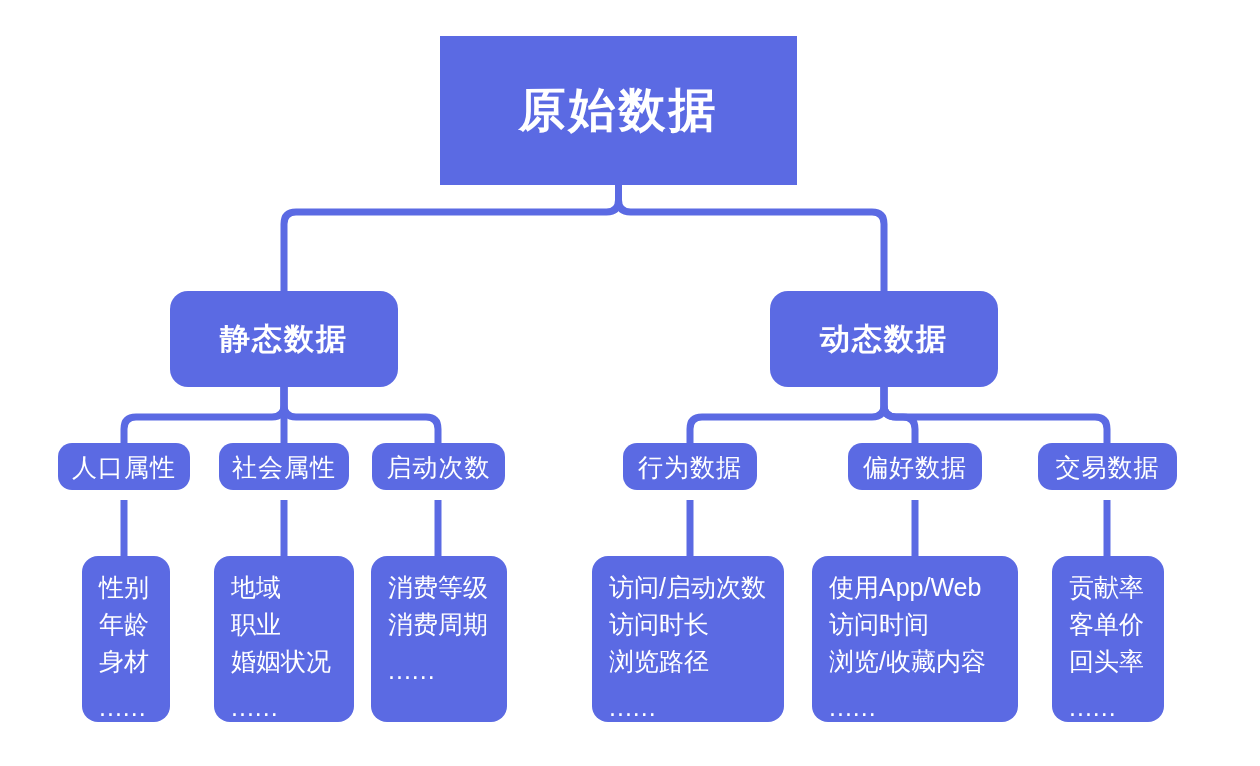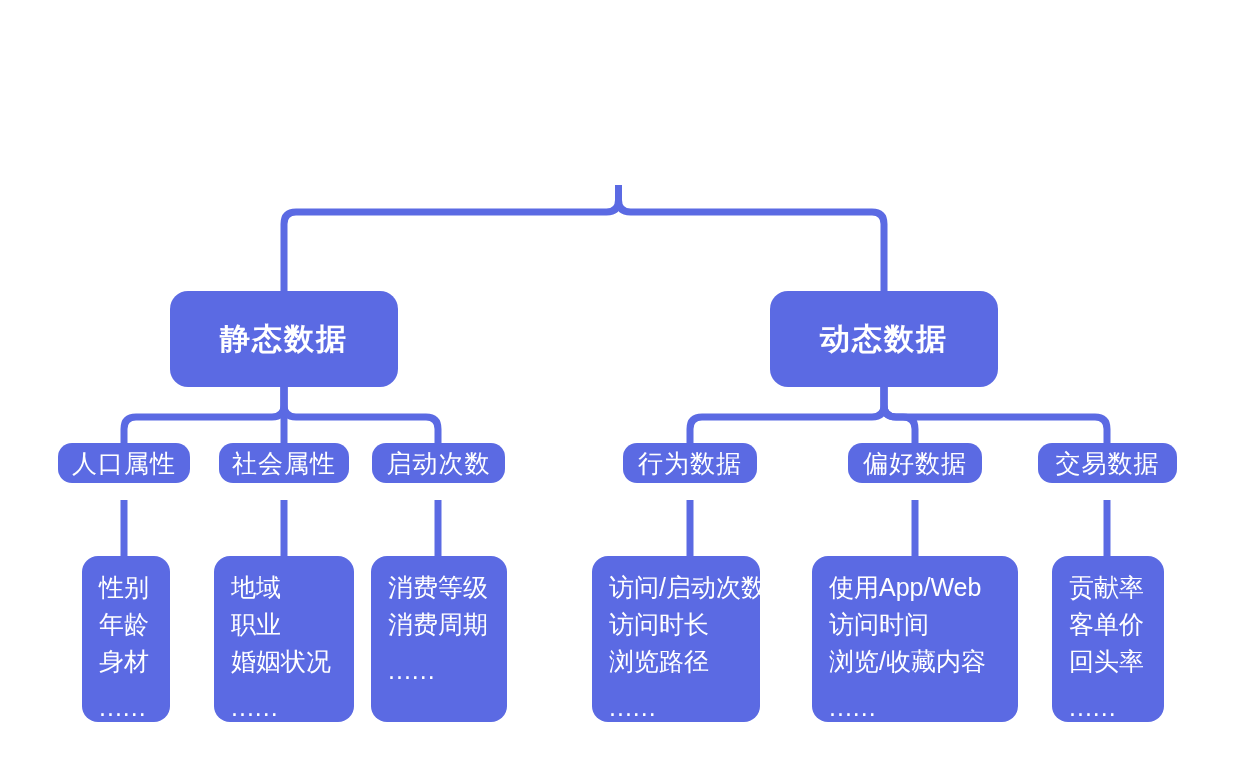--- a/index.html
+++ b/index.html
@@ -24,40 +24,40 @@
     display:flex;align-items:center;justify-content:center;
     text-align:center;
     line-height:1.2;
   }
   .node-root{left:440px;top:36px;width:357px;height:149px;border-radius:0;
     font-size:47px;font-weight:700;letter-spacing:3px;}
   .node-l2{top:291px;width:228px;height:96px;border-radius:18px;
     font-size:30px;font-weight:700;letter-spacing:2px;}
   .node-static{left:170px;}
   .node-dynamic{left:770px;}
-  .node-l3{top:443px;height:40px;border-radius:14px;font-size:25px;font-weight:400;letter-spacing:1px;}
+  .node-l3{top:443px;height:47px;border-radius:14px;font-size:25px;font-weight:400;letter-spacing:1px;}
   .n-demo{left:58px;width:132px;}
   .n-social{left:219px;width:130px;}
   .n-biz{left:372px;width:133px;}
   .n-behavior{left:623px;width:134px;}
   .n-pref{left:848px;width:134px;}
   .n-trade{left:1038px;width:139px;}
   .leaf{
     position:absolute;top:556px;height:166px;border-radius:16px;
     background:var(--accent);color:var(--text);
     font-size:25px;font-weight:400;
     padding:13px 12px 8px 17px;
     display:block;text-align:left;
   }
   .leaf .line{line-height:37px;white-space:nowrap;}
   .leaf .dots{margin-top:9px;letter-spacing:1px;}
   .lf-demo{left:82px;width:88px;}
   .lf-social{left:214px;width:140px;}
   .lf-biz{left:371px;width:136px;}
-  .lf-behavior{left:592px;width:168px;}
+  .lf-behavior{left:592px;width:192px;}
   .lf-pref{left:812px;width:206px;}
   .lf-trade{left:1052px;width:112px;}
 </style>
 </head>
 <body>
 
 <div class="stage">
 
   <svg class="edges" viewBox="0 0 1260 766" aria-hidden="true">
     <path d="M 618.5 185 V 200 Q 618.5 212 606.5 212 H 296 Q 284 212 284 224 V 291"></path>
@@ -69,20 +69,21 @@
     <path d="M 884 387 V 405 Q 884 417 896 417 H 903 Q 915 417 915 429 V 443"></path>
     <path d="M 884 387 V 405 Q 884 417 896 417 H 1095 Q 1107 417 1107 429 V 443"></path>
     <path d="M 124 500 V 556"></path>
     <path d="M 284 500 V 556"></path>
     <path d="M 438 500 V 556"></path>
     <path d="M 690 500 V 556"></path>
     <path d="M 915 500 V 556"></path>
     <path d="M 1107 500 V 556"></path>
   </svg>
 
+  <div class="node node-root">原始数据</div>
 
   <div class="node node-l2 node-static">静态数据</div>
   <div class="node node-l2 node-dynamic">动态数据</div>
 
   <div class="node node-l3 n-demo">人口属性</div>
   <div class="node node-l3 n-social">社会属性</div>
   <div class="node node-l3 n-biz">启动次数</div>
   <div class="node node-l3 n-behavior">行为数据</div>
   <div class="node node-l3 n-pref">偏好数据</div>
   <div class="node node-l3 n-trade">交易数据</div>

